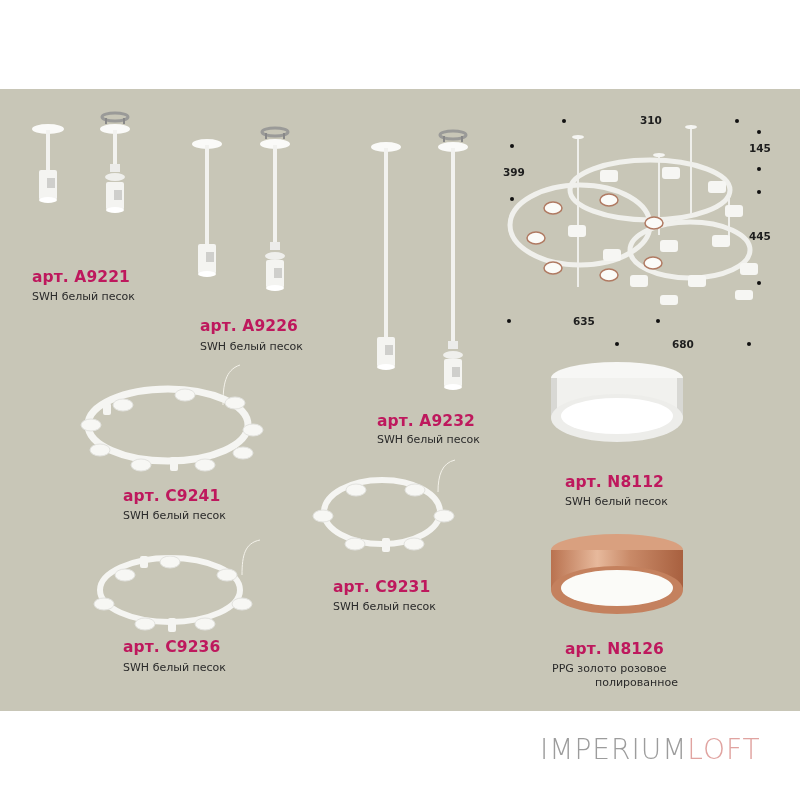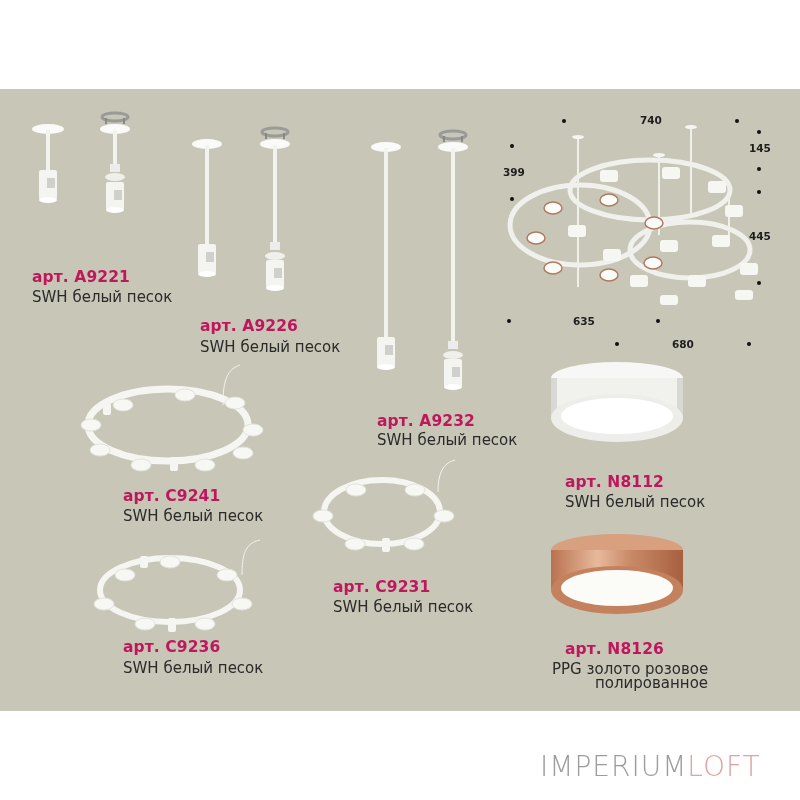--- a/index.html
+++ b/index.html
@@ -10,33 +10,33 @@
   }
   .panel {
     position: absolute; left: 0; top: 89px; width: 800px; height: 622px;
     background: #c8c6b7;
   }
   .art {
     position: absolute; font-weight: bold; font-size: 15.5px; color: #be185d;
     letter-spacing: 0.1px; white-space: nowrap;
   }
   .sub {
-    position: absolute; font-size: 15px; color: #2a2a2a; white-space: nowrap;
+    position: absolute; font-size: 11px; color: #2a2a2a; white-space: nowrap;
     line-height: 14px;
   }
   .dim {
     position: absolute; font-weight: bold; font-size: 10.5px; color: #1e1e1e;
   }
   .dot {
     position: absolute; width: 4px; height: 4px; border-radius: 50%; background: #111;
   }
   svg.prod { position: absolute; overflow: visible; }
   .logo {
     position: absolute; left: 540px; top: 733px; font-size: 28px; letter-spacing: 1px;
-    font-family: "DejaVu Sans", sans-serif; font-weight: 300; white-space: nowrap; margin-top: 17px;
+    font-family: "DejaVu Sans", sans-serif; font-weight: 300; white-space: nowrap;
   }
   .logo .a { color: #9c9c9c; }
   .logo .b { color: #e0a3a0; }
 </style>
 </head>
 <body>
 
 <div class="panel"></div>
 
 <svg class="prod" style="left:30px;top:112px" width="110" height="140" viewBox="0 0 110 140">
@@ -134,21 +134,21 @@
   <g fill="#fbfbf8" stroke="#b07a62" stroke-width="1.5">
     <ellipse cx="53" cy="83" rx="9" ry="6"></ellipse>
     <ellipse cx="109" cy="75" rx="9" ry="6"></ellipse>
     <ellipse cx="154" cy="98" rx="9" ry="6"></ellipse>
     <ellipse cx="36" cy="113" rx="9" ry="6"></ellipse>
     <ellipse cx="53" cy="143" rx="9" ry="6"></ellipse>
     <ellipse cx="109" cy="150" rx="9" ry="6"></ellipse>
     <ellipse cx="153" cy="138" rx="9" ry="6"></ellipse>
   </g>
 </svg>
-<div class="dim" style="left:640px;top:114px">740</div>
+<div class="dim" style="left:640px;top:114px">310</div>
 <div class="dim" style="left:503px;top:166px">399</div>
 <div class="dim" style="left:749px;top:142px">145</div>
 <div class="dim" style="left:749px;top:230px">445</div>
 <div class="dim" style="left:573px;top:315px">635</div>
 <div class="dim" style="left:672px;top:338px">680</div>
 <div class="dot" style="left:562px;top:119px"></div>
 <div class="dot" style="left:735px;top:119px"></div>
 <div class="dot" style="left:510px;top:144px"></div>
 <div class="dot" style="left:757px;top:130px"></div>
 <div class="dot" style="left:757px;top:167px"></div>

